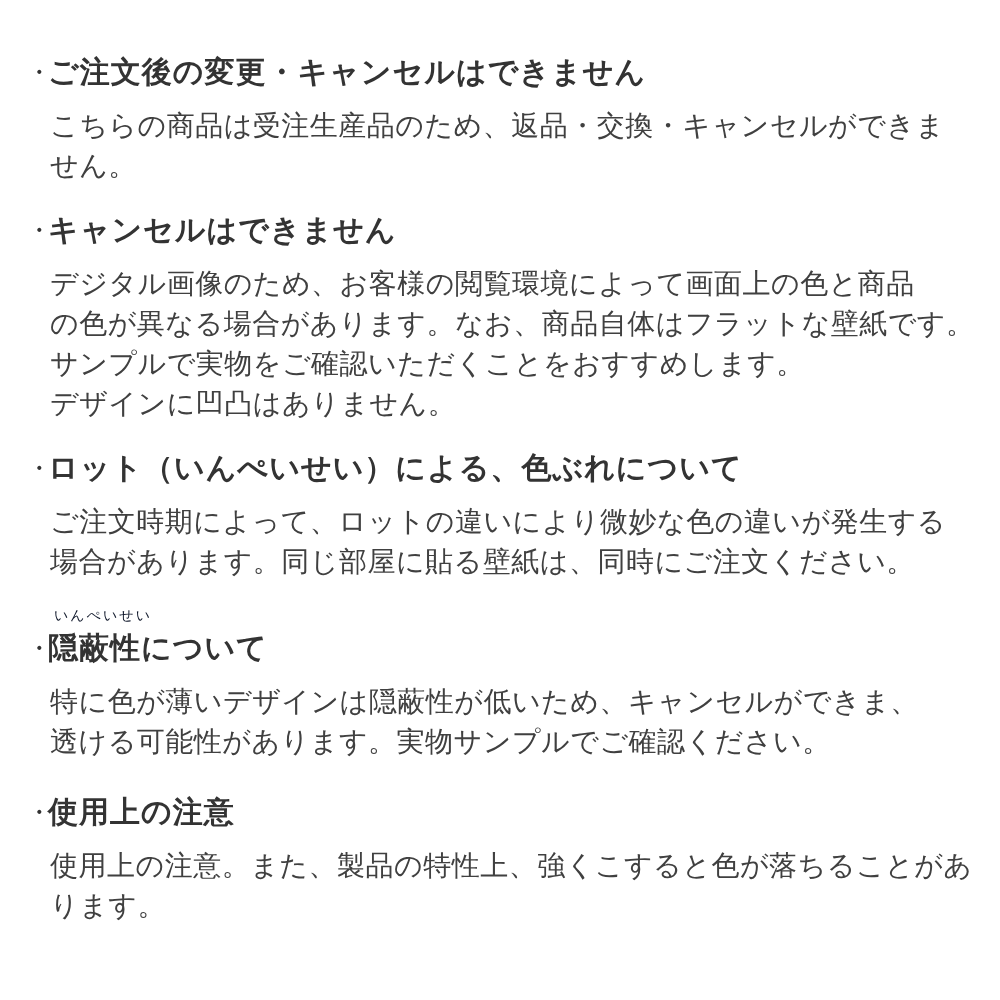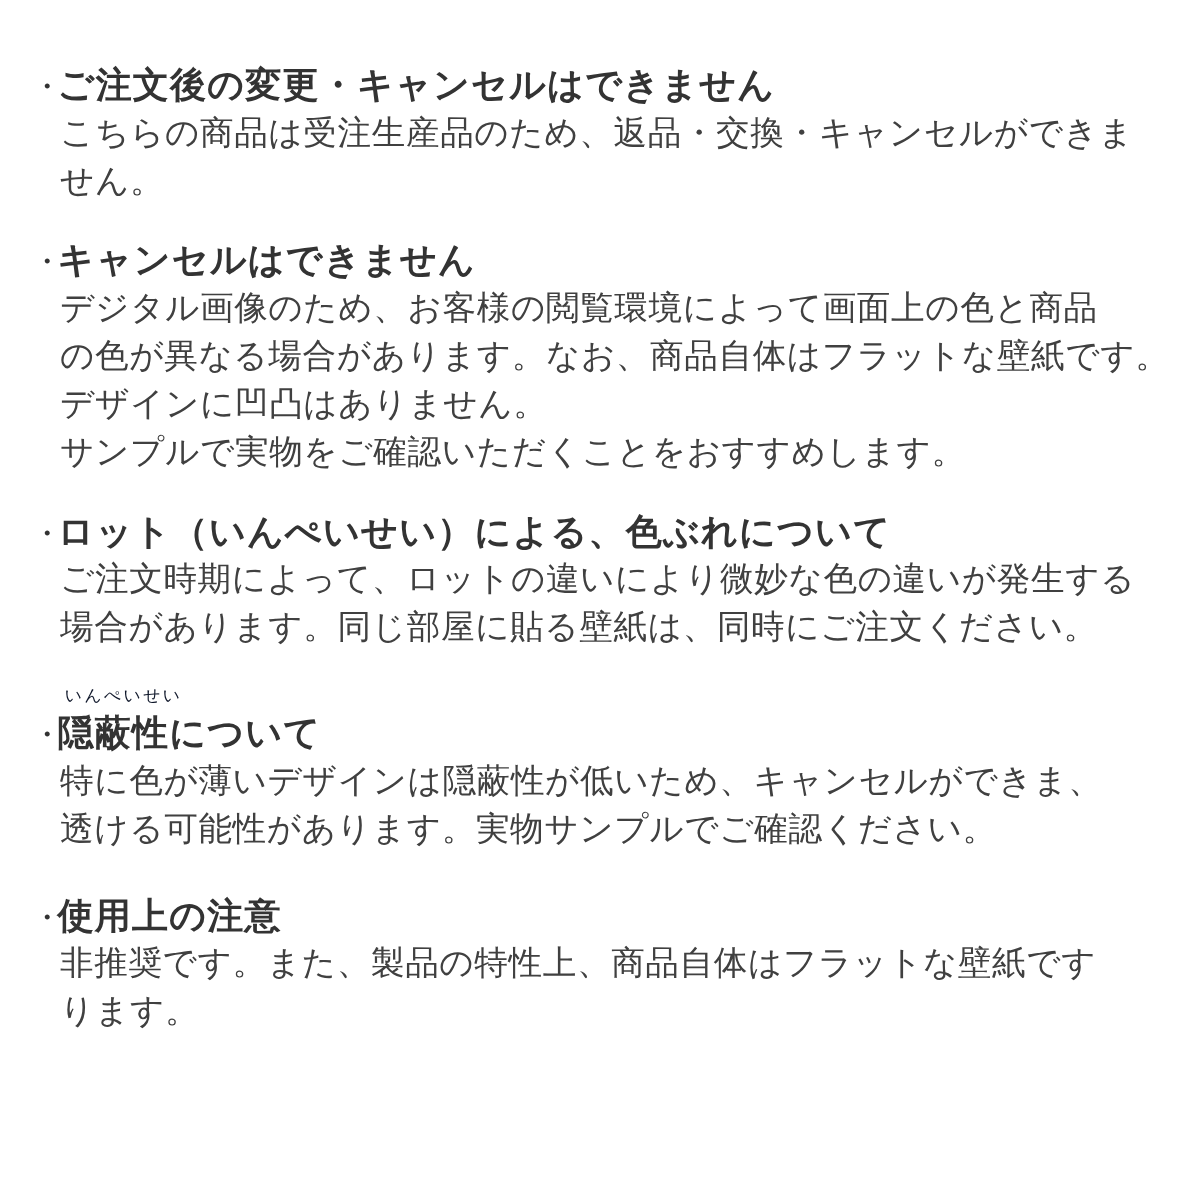--- a/index.html
+++ b/index.html
@@ -39,21 +39,21 @@
     letter-spacing: 1px;
     text-align: center;
   }
   .furigana {
     margin: 6px 0 0 28px;
     font-size: 14px;
     line-height: 22px;
     letter-spacing: 2px;
     color: #0f172a;
   }
-  .body { margin: 0 0 0 24px; font-family: Liberation Mono, monospace; }
+  .body { margin: 12px 0 0 24px; }
   .body .line {
     font-size: 28px;
     line-height: 40px;
     letter-spacing: 0.5px;
     color: #404040;
     white-space: nowrap;
   }
 </style>
 </head>
 <body>
@@ -72,22 +72,22 @@
   </div>
 
   <div class="section">
     <div class="heading-row">
       <span class="bullet">・</span>
       <h2 class="heading">キャンセルはできません</h2>
     </div>
     <div class="body">
       <div class="line">デジタル画像のため、お客様の閲覧環境によって画面上の色と商品</div>
       <div class="line">の色が異なる場合があります。なお、商品自体はフラットな壁紙です。</div>
+      <div class="line">サンプルで実物をご確認いただくことをおすすめします。</div>
       <div class="line">デザインに凹凸はありません。</div>
-      <div class="line">サンプルで実物をご確認いただくことをおすすめします。</div>
     </div>
   </div>
 
   <div class="section">
     <div class="heading-row">
       <span class="bullet">・</span>
       <h2 class="heading">ロット（いんぺいせい）による、色ぶれについて</h2>
     </div>
     <div class="body">
       <div class="line">ご注文時期によって、ロットの違いにより微妙な色の違いが発生する</div>
@@ -106,18 +106,18 @@
       <div class="line">透ける可能性があります。実物サンプルでご確認ください。</div>
     </div>
   </div>
 
   <div class="section">
     <div class="heading-row">
       <span class="bullet">・</span>
       <h2 class="heading">使用上の注意</h2>
     </div>
     <div class="body">
-      <div class="line">非推奨です。また、製品の特性上、商品自体はフラットな壁紙です</div>
+      <div class="line">使用上の注意。また、製品の特性上、強くこすると色が落ちることがあ</div>
       <div class="line">ります。</div>
     </div>
   </div>
 
 </div>
 
 </body></html>

